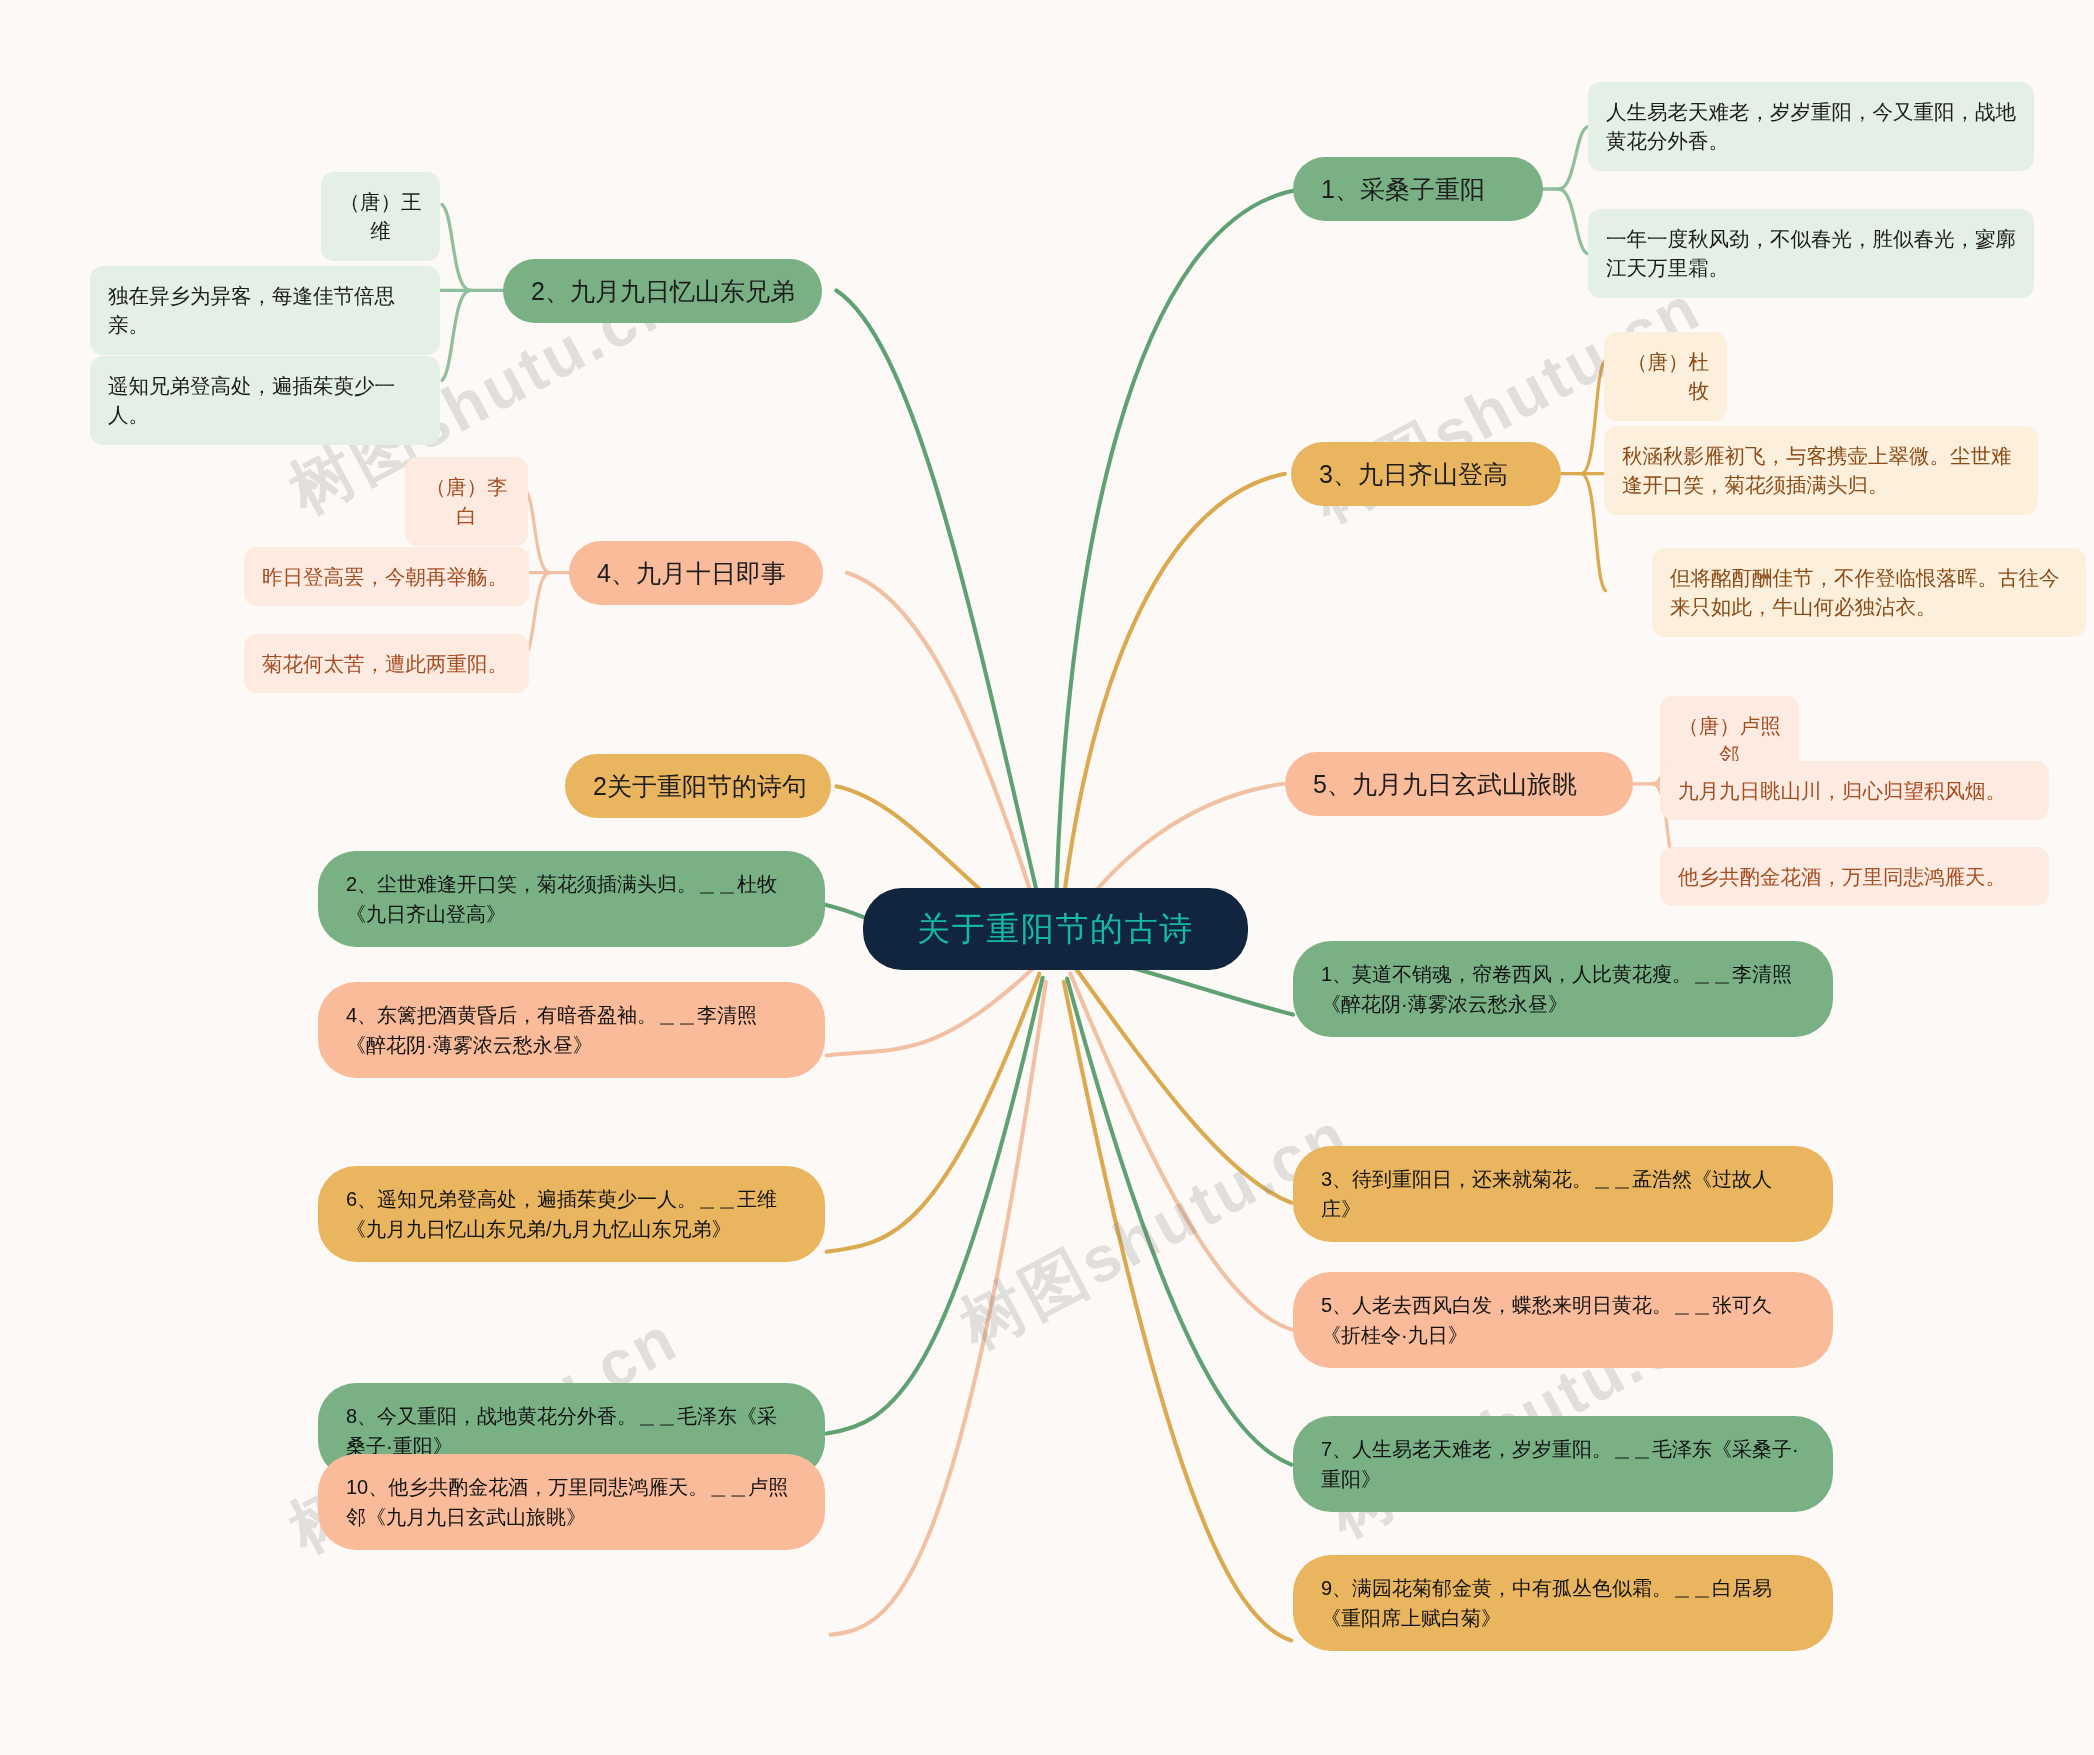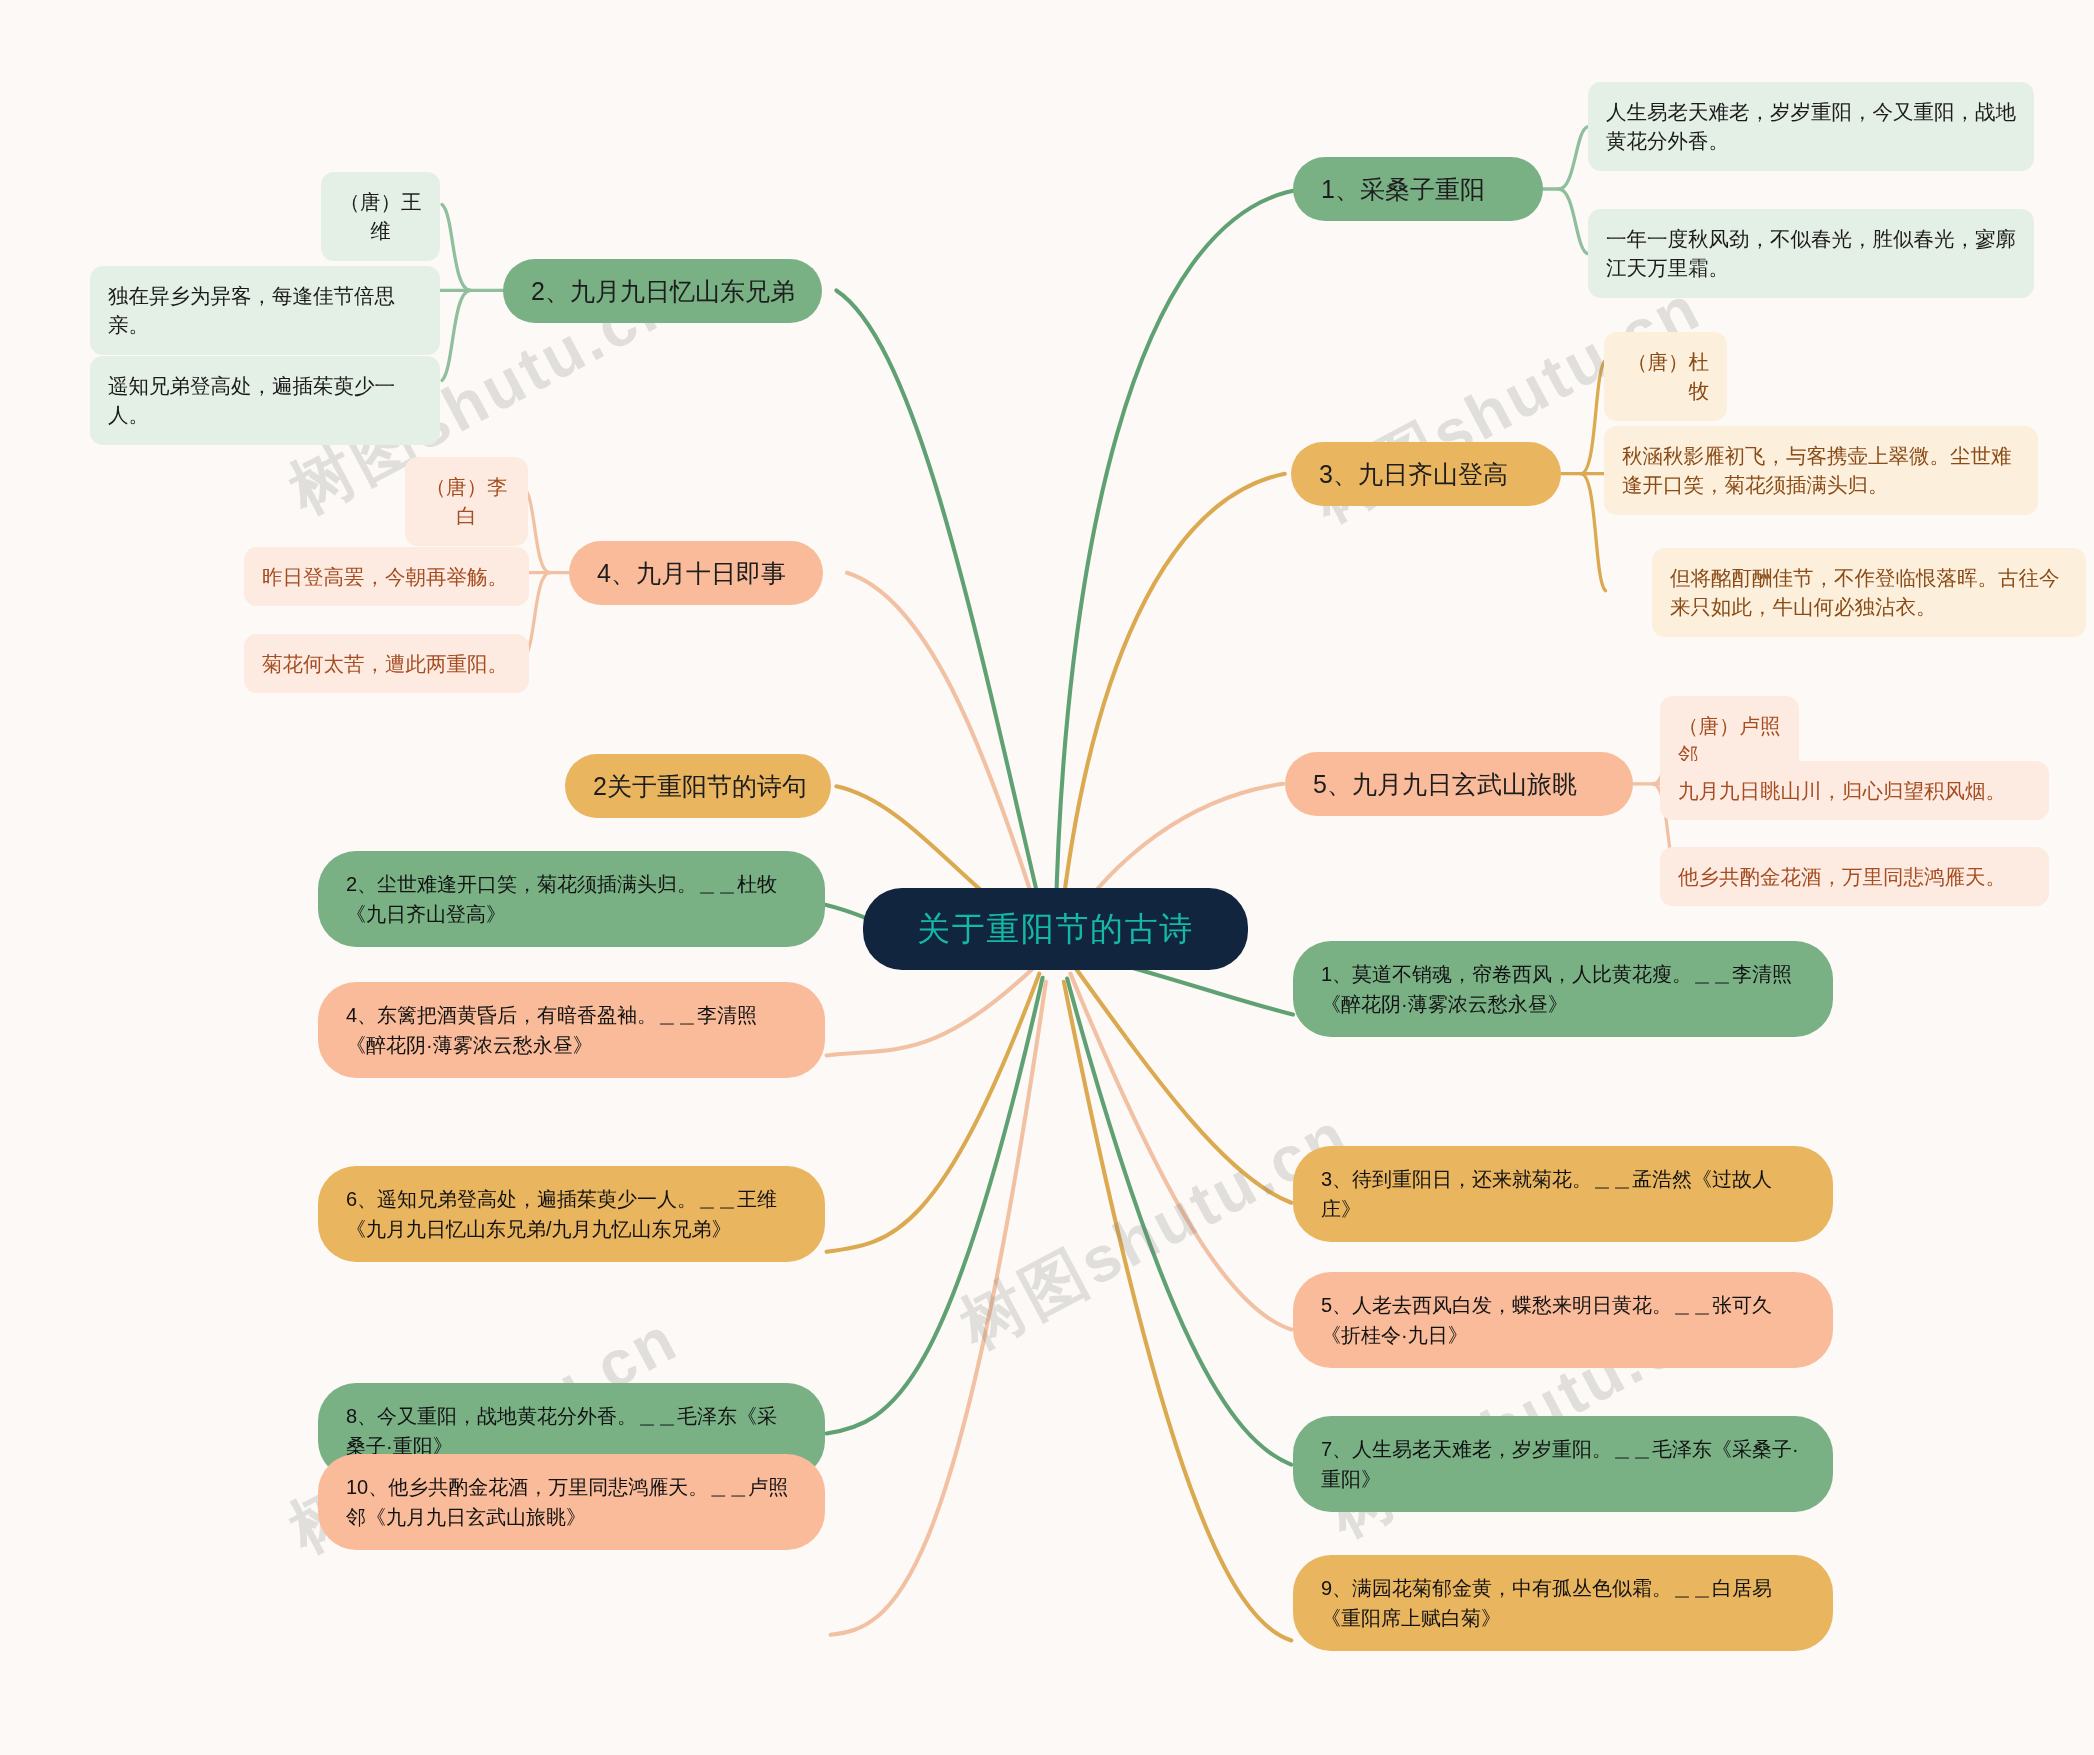--- a/index.html
+++ b/index.html
@@ -162,21 +162,21 @@
     <span class="txt">昨日登高罢，今朝再举觞。</span>
   </div>
   <div class="node chip chip-peach" style="left:244px;top:634px;width:285px;height:auto;">
     <span class="txt">菊花何太苦，遭此两重阳。</span>
   </div>
 
   <div class="node pill pill-peach" style="left:1285px;top:752px;width:348px;height:64px;">
     <span class="txt">5、九月九日玄武山旅眺</span>
   </div>
   <div class="node chip chip-peach" style="left:1660px;top:696px;width:139px;height:auto;">
-    <span class="txt" style="">（唐）卢照邻</span>
+    <span class="txt" style="text-align:center;">（唐）卢照邻</span>
   </div>
   <div class="node chip chip-peach" style="left:1660px;top:847px;width:389px;height:auto;">
     <span class="txt">他乡共酌金花酒，万里同悲鸿雁天。</span>
   </div>
   <div class="node chip chip-peach" style="left:1660px;top:761px;width:389px;height:auto;">
     <span class="txt">九月九日眺山川，归心归望积风烟。</span>
   </div>
 
   <div class="node pill pill-amber" style="left:565px;top:754px;width:266px;height:64px;">
     <span class="txt" style="text-align:center;">2关于重阳节的诗句</span>

